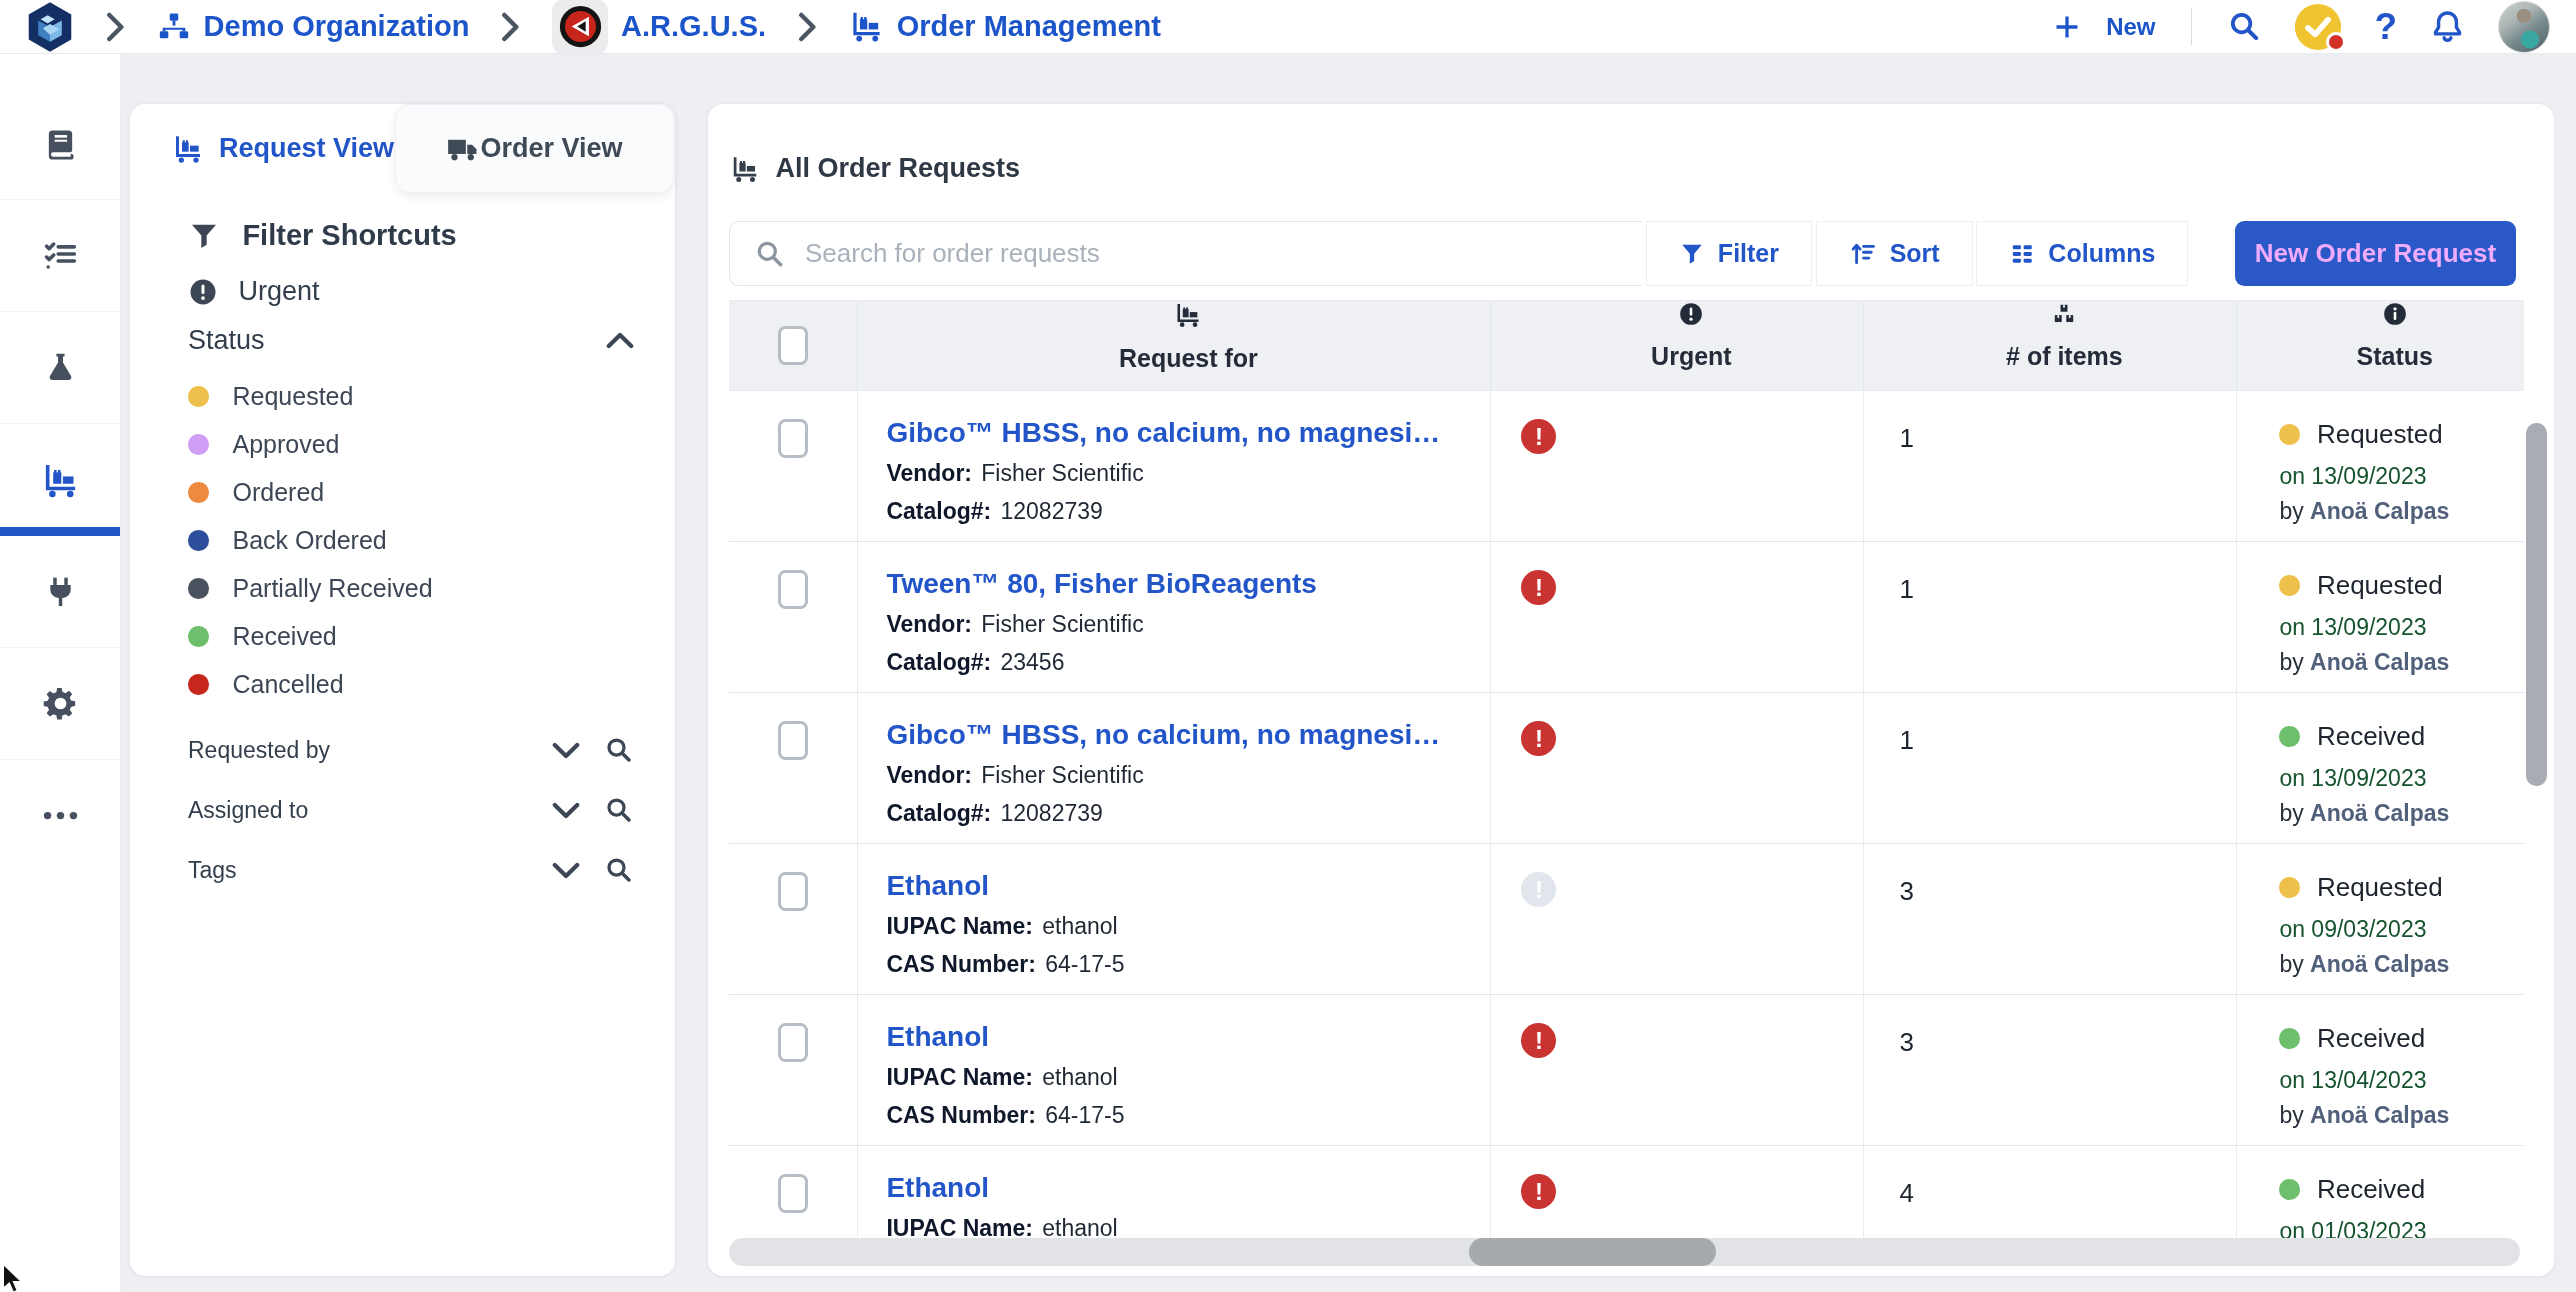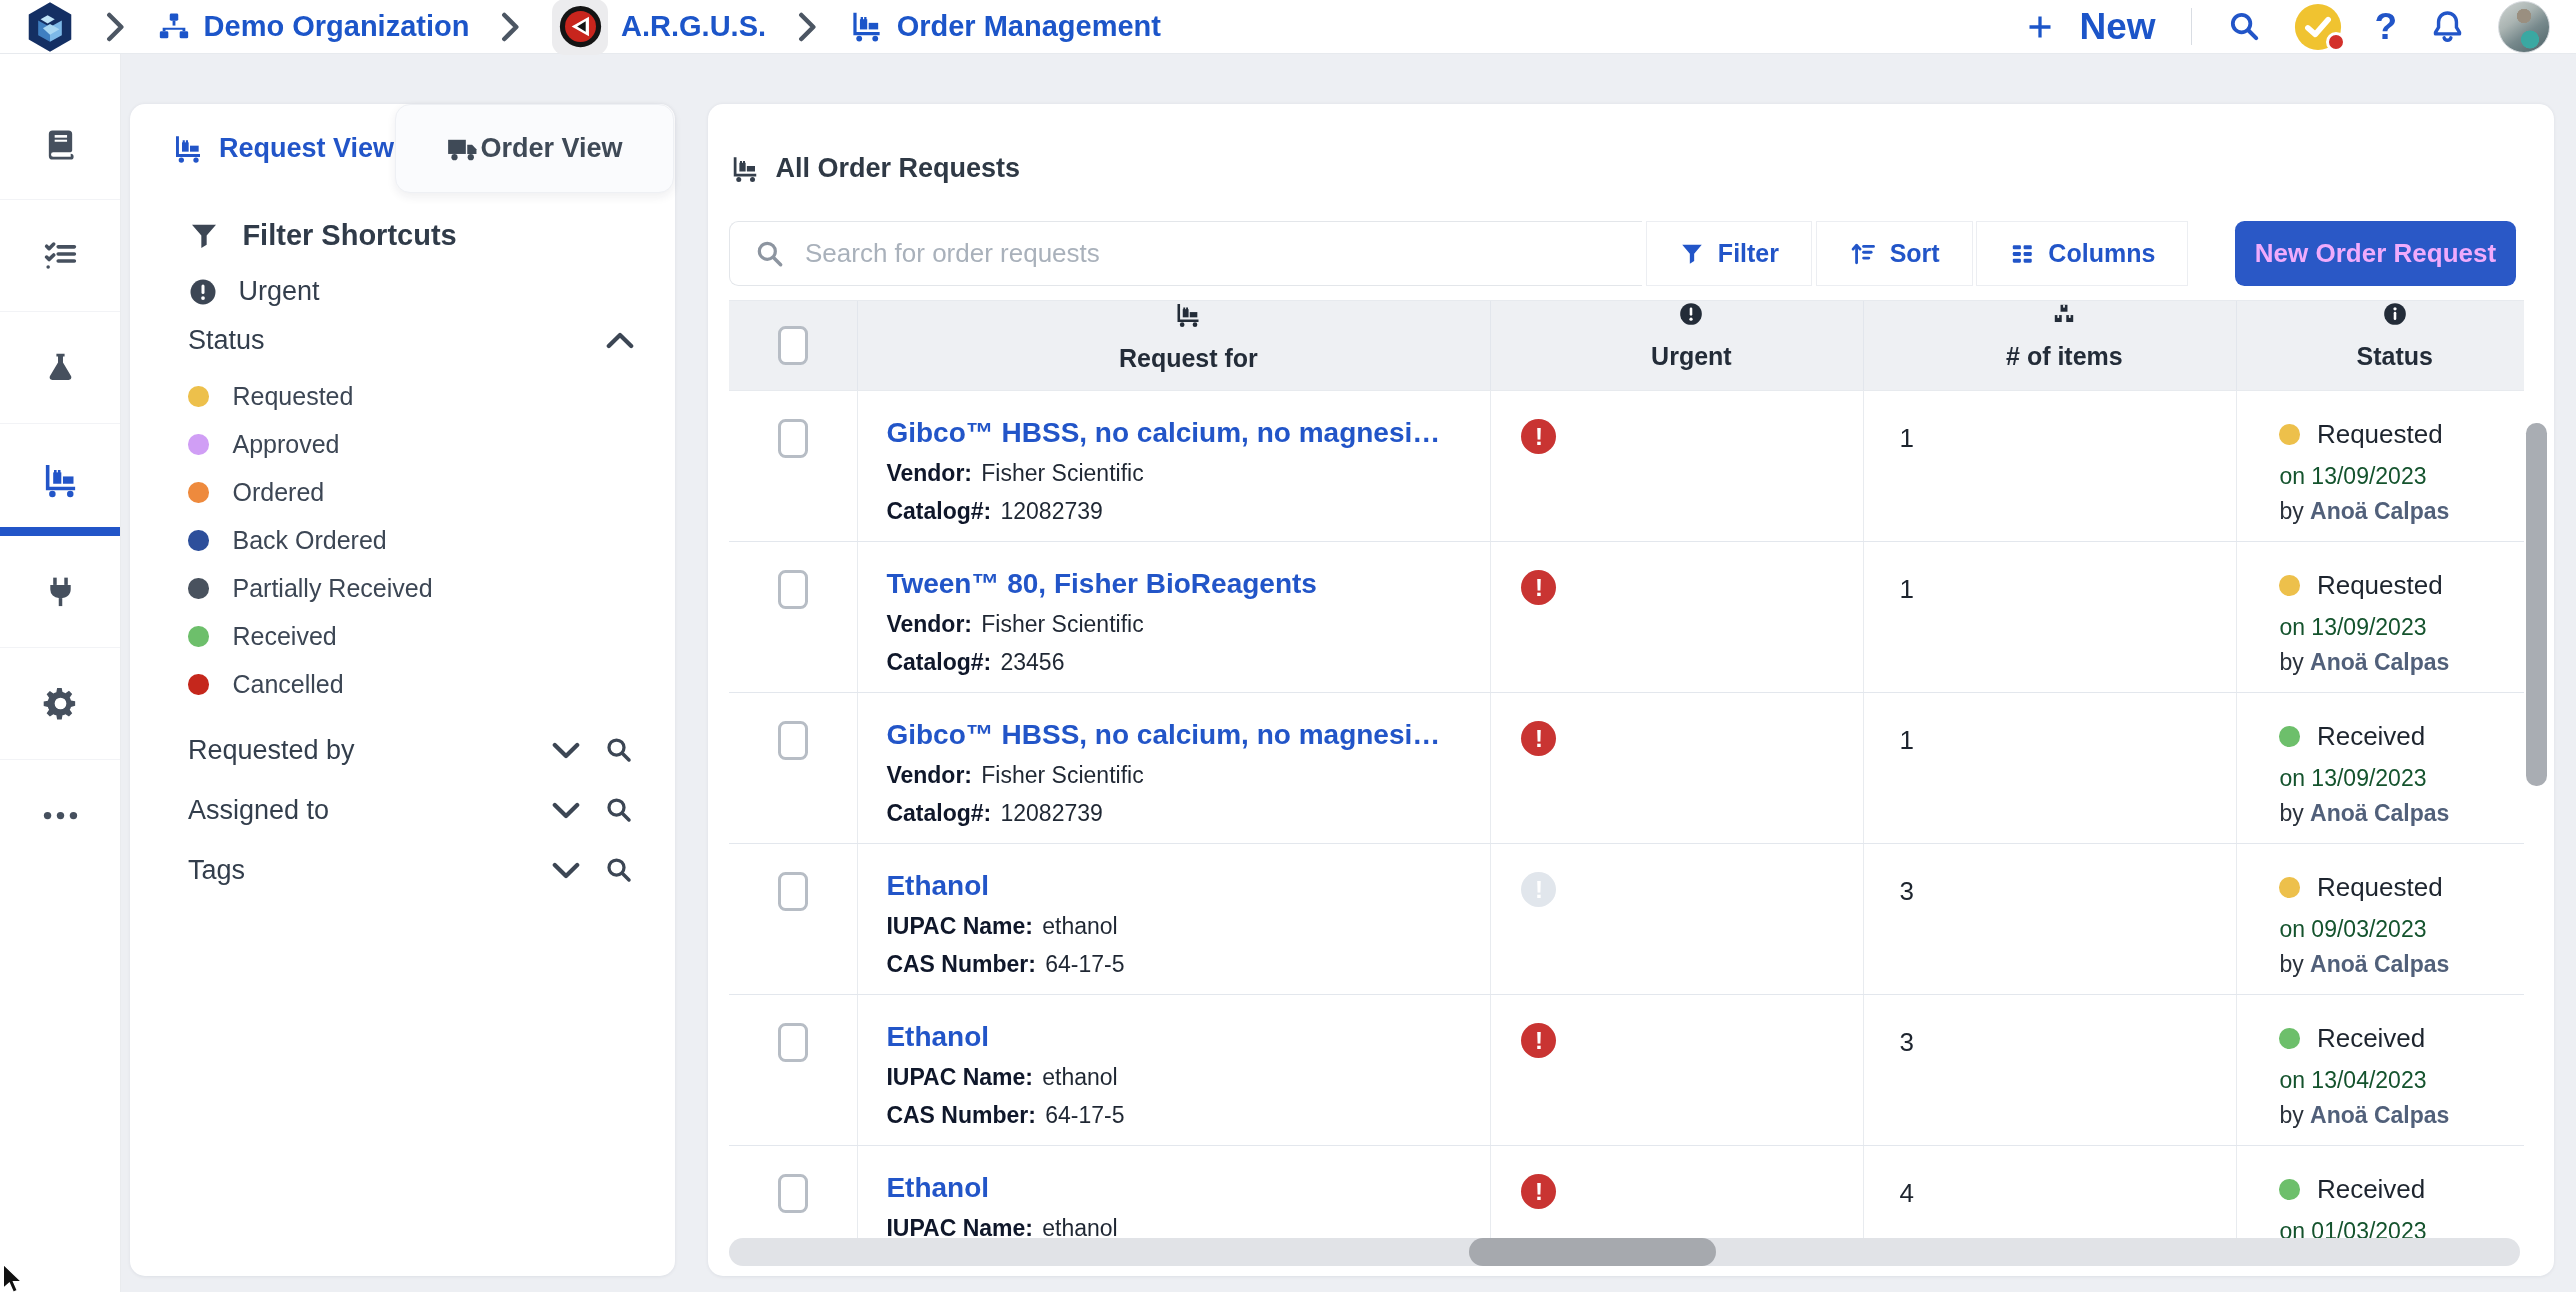--- a/index.html
+++ b/index.html
@@ -10,21 +10,21 @@
   }
   
   .topbar {
     position:absolute; left:0; top:0; width:2576px; height:54px; background:#fff;
     border-bottom:0.9px solid #e7eaee; display:flex; align-items:center; padding:0 26px; z-index:5;
   }
   .crumb-chev { margin:0 32px; flex:0 0 auto; }
   .crumb { display:flex; align-items:center; gap:13px; font-size:29px; font-weight:700; color:#1c55c9; white-space:nowrap; }
   .argus-badge { width:56px; height:56px; border-radius:13px; background:#ececee; display:flex; align-items:center; justify-content:center; }
   .topbar-spacer { flex:1; }
-  .tb-new { display:flex; align-items:center; gap:25px; font-size:37px; font-weight:700; color:#1c55c9; }
+  .tb-new { display:flex; align-items:center; gap:25px; font-size:24px; font-weight:700; color:#1c55c9; }
   .tb-divider { width:1.9px; height:37px; background:#d9dde3; margin:0 35px; }
   .tb-ico { margin-left:32px; display:flex; align-items:center; justify-content:center; }
   .badge-check { position:relative; width:48px; height:48px; }
   .badge-check .dot { position:absolute; right:-3.7px; bottom:-1.9px; width:20.5px; height:20.5px; border-radius:50%; background:#d3302a; border:3.7px solid #fff; }
   .tb-q { font-size:37px; font-weight:700; color:#2255c8; line-height:1; }
   .tb-avatar {
     width:52px; height:52px; border-radius:50%;
     background:
       radial-gradient(circle at 50% 28%, #9a8f80 0 16%, rgba(0,0,0,0) 17%),
       radial-gradient(circle at 62% 75%, #3aa8a2 0 18%, rgba(0,0,0,0) 19%),
@@ -51,21 +51,21 @@
     color:#3f4a57; font-size:27px; font-weight:700; }
   .fc-body { padding:22.4px 41px 0 58px; }
   .fs-head { display:flex; align-items:center; gap:22.4px; height:41px; font-size:29px; font-weight:700; color:#303b49; }
   .urgent-row { display:flex; align-items:center; gap:20.5px; height:37px; margin-top:17px; font-size:27px; font-weight:500; color:#333e4c; }
   .status-head { display:flex; align-items:center; height:37px; margin-top:12px; font-size:27px; font-weight:500; color:#333e4c; }
   .status-head .chev { margin-left:auto; }
   .status-list { margin-top:13px; }
   .status-item { display:flex; align-items:center; gap:24px; height:48px; font-size:25px; font-weight:500; color:#3c4654; }
   .dot { width:20.5px; height:20.5px; border-radius:50%; flex:0 0 auto; }
   .f-sections { margin-top:12px; }
-  .f-section { display:flex; align-items:center; height:60px; font-size:27px; font-weight:500; color:#333e4c; }
+  .f-section { display:flex; align-items:center; height:60px; font-size:23px; font-weight:500; color:#333e4c; }
   .f-section .ctrl { margin-left:auto; display:flex; align-items:center; gap:24px; }
   
   .mc-title { display:flex; align-items:center; gap:15px; margin:43px 22.4px 0 22.4px; height:43px; font-size:27px; font-weight:700; color:#2f3945; }
   .search-row { display:flex; align-items:stretch; margin:31px 38px 0 21.4px; height:65px; gap:3.7px; }
   .search-box { flex:1; display:flex; align-items:center; gap:18.6px; border:1.9px solid #e3e6ea; border-right:none; background:#fff; padding:0 24px;
     border-radius:9.3px 0 0 9.3px; }
   .search-box input { border:none; outline:none; flex:1; font-size:26px; color:#3a4450; font-family:inherit; background:transparent; }
   .search-box input::placeholder { color:#a9b1bb; }
   .tool-btn { display:flex; align-items:center; justify-content:center; gap:13px; background:#fff; border:0.9px solid #eceef2;
     color:#2255c8; font-size:25px; font-weight:700; padding:0 32px; }

